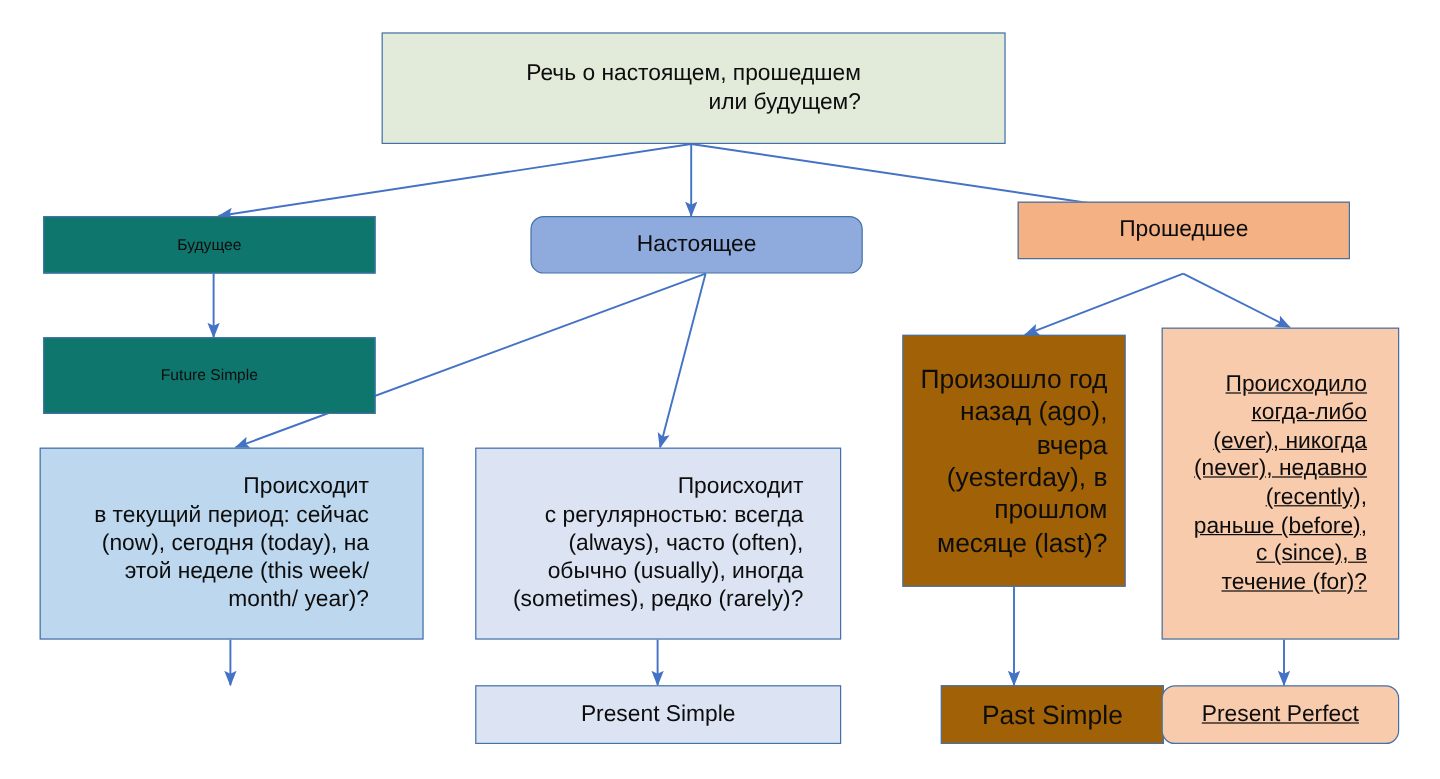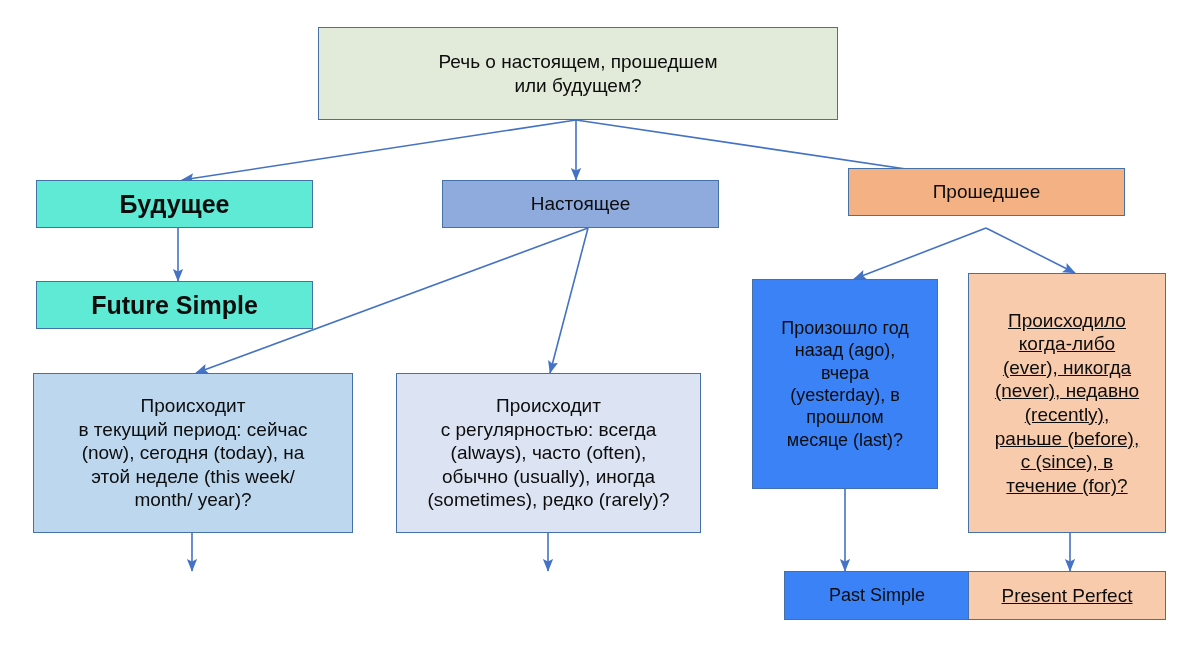--- a/index.html
+++ b/index.html
@@ -25,33 +25,33 @@
     height: 649px;
     pointer-events: none;
   }
   .node {
     position: absolute;
     box-sizing: border-box;
     border: 1px solid #4472A8;
     display: flex;
     align-items: center;
     justify-content: center;
-    text-align: center;
+    text-align: right;
     color: #0d0d0d;
     line-height: 1.24;
     padding: 2px 6px;
     white-space: pre-line;
   }
   .n-root   { background: #E2EBD9; font-size: 19px; }
-  .n-yellow { background: #5eead4; font-size: 25px; font-weight: bold; }
+  .n-yellow { background: #0f766e; font-size: 13px; }
   .n-blue-mid  { background: #8FAADC; font-size: 19px; }
   .n-orange-mid{ background: #F4B183; font-size: 19px; }
   .n-blue-light { background: #BDD7EE; font-size: 19px; }
   .n-blue-pale  { background: #DCE3F2; font-size: 19px; }
-  .n-peach-pale { background: #3b82f6; font-size: 18px; }
+  .n-peach-pale { background: #a16207; font-size: 22px; }
   .n-peach      { background: #F8CBAD; font-size: 19px; text-decoration: underline; }
 </style>
 </head>
 <body>
 
 <div id="canvas">
 
   <svg class="connectors" viewBox="0 0 1200 649" xmlns="http://www.w3.org/2000/svg">
     <defs>
       <marker id="arrowhead" markerWidth="9" markerHeight="9" refX="7.5" refY="3.2" orient="auto" markerUnits="strokeWidth">
@@ -82,25 +82,25 @@
     <line x1="845" y1="489" x2="845" y2="571" stroke="#4472C4" stroke-width="1.6" marker-end="url(#arrowhead)"></line>
 
     <line x1="1070" y1="533" x2="1070" y2="571" stroke="#4472C4" stroke-width="1.6" marker-end="url(#arrowhead)"></line>
   </svg>
 
   <div class="node n-root" style="left:318px; top:27px; width:520px; height:93px;">Речь о настоящем, прошедшем
 или будущем?</div>
 
   <div class="node n-yellow" style="left:36px; top:180px; width:277px; height:48px;">Будущее</div>
 
-  <div class="node n-blue-mid" style="left:442px; top:180px; width:277px; height:48px;">Настоящее</div>
+  <div class="node n-blue-mid" style="left:442px; top:180px; width:277px; height:48px;border-radius:11px;">Настоящее</div>
 
   <div class="node n-orange-mid" style="left:848px; top:168px; width:277px; height:48px;">Прошедшее</div>
 
-  <div class="node n-yellow" style="left:36px; top:281px; width:277px; height:48px;">Future Simple</div>
+  <div class="node n-yellow" style="left:36px; top:281px; width:277px; height:64px;">Future Simple</div>
 
   <div class="node n-blue-light" style="left:33px; top:373px; width:320px; height:160px;">Происходит
 в текущий период: сейчас
 (now), сегодня (today), на
 этой неделе (this week/
 month/ year)?</div>
 
   <div class="node n-blue-pale" style="left:396px; top:373px; width:305px; height:160px;">Происходит
 с регулярностью: всегда
 (always), часто (often),
@@ -117,18 +117,19 @@
   <div class="node n-peach" style="left:968px; top:273px; width:198px; height:260px;">Происходило
 когда-либо
 (ever), никогда
 (never), недавно
 (recently),
 раньше (before),
 с (since), в
 течение (for)?</div>
 
 
+  <div class="node n-blue-pale" style="left:396px; top:571px; width:305px; height:49px;">Present Simple</div>
 
   <div class="node n-peach-pale" style="left:752px; top:571px; width:186px; height:49px;margin-left:32px;">Past Simple</div>
 
-  <div class="node n-peach" style="left:968px; top:571px; width:198px; height:49px;">Present Perfect</div>
+  <div class="node n-peach" style="left:968px; top:571px; width:198px; height:49px;border-radius:11px;">Present Perfect</div>
 
 </div>
 
 </body></html>

